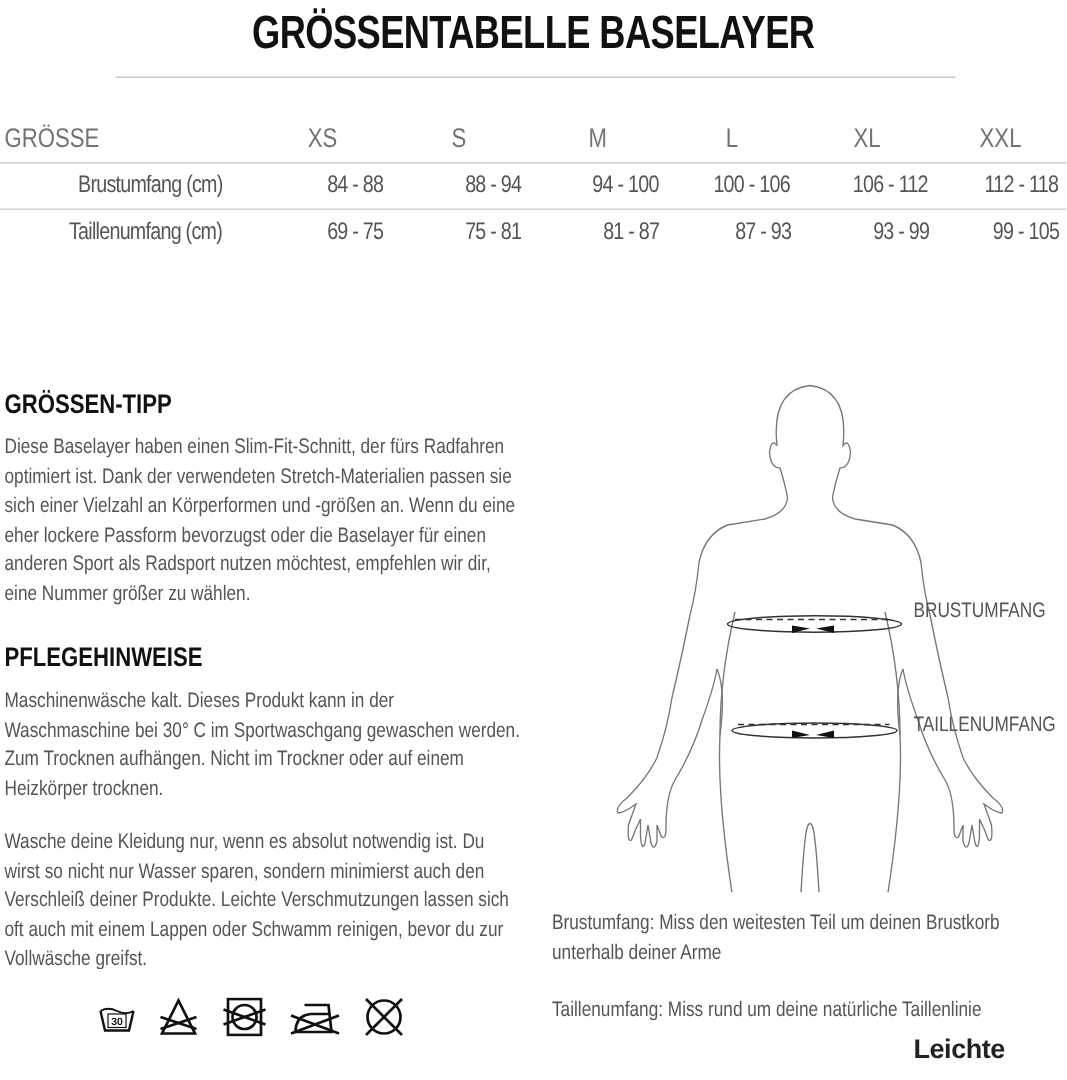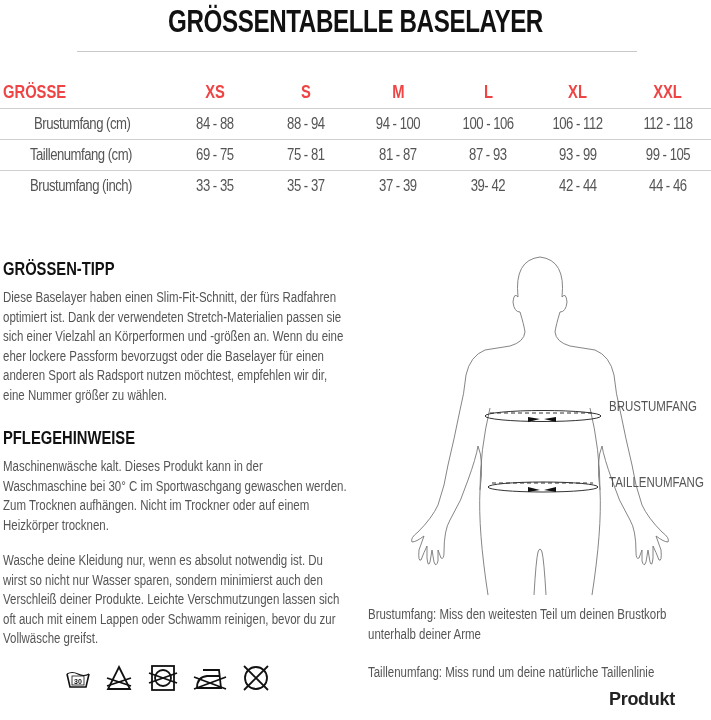--- a/index.html
+++ b/index.html
@@ -2,24 +2,24 @@
 <html><head>
 <meta charset="utf-8">
 <style>
   html, body { margin:0; padding:0; background:#fff; }
   body { width:711px; height:720px; position:relative; overflow:hidden; font-family:"Liberation Sans", sans-serif; color:#555; }
   .title { position:absolute; top:4px; left:0; width:711px; text-align:center; font-family:"Liberation Sans", sans-serif; font-weight:bold; font-size:31px; letter-spacing:-0.5px; color:#111; transform:scaleX(0.78); transform-origin:center; }
   .title-rule { position:absolute; top:51px; left:77px; width:560px; height:1px; background:#c8c8c8; }
 
   .size-table { position:absolute; top:76px; left:0; width:711px; border-collapse:collapse; }
   .size-table th, .size-table td { padding:0; height:30px; font-size:16px; }
-  .size-table th { color:#ef4444; font-weight:bold; font-size:18px; text-align:center; height:32px;margin-top:24px; }
+  .size-table th { color:#737373; font-weight:normal; font-size:18px; text-align:center; height:32px;margin-top:24px; }
   .size-table th.rowhead { text-align:left; padding-left:3px; }
-  .size-table td { text-align:center; color:#555; border-top:1px solid #cfcfcf; letter-spacing:-0.6px; }
-  .size-table td.rowlabel { text-align:center; padding-left:15px; }
+  .size-table td { text-align:right; color:#555; border-top:1px solid #cfcfcf; letter-spacing:-0.6px; }
+  .size-table td.rowlabel { text-align:right; padding-left:15px; }
   .size-table tr.last td { border-bottom:1px solid #cfcfcf; }
   .cond { display:inline-block; transform:scaleX(0.82); transform-origin:left center; white-space:nowrap; }
   .condc { display:inline-block; transform:scaleX(0.82); transform-origin:center; white-space:nowrap; }
 
   .sec-head { position:absolute; left:3px; font-weight:bold; font-size:18px; color:#111; transform:scaleX(0.82); transform-origin:left center; white-space:nowrap; }
   .para { position:absolute; left:3px; width:420px; font-size:14px; line-height:19.5px; color:#555; transform:scaleX(0.82); transform-origin:left top; }
 
   .care-icons { position:absolute; top:664px; left:66px; height:28px; display:flex; gap:15px; align-items:center; }
   .care-icons svg { display:block; }
 
@@ -68,29 +68,20 @@
       <td><span class="condc">112 - 118</span></td>
     </tr>
     <tr>
       <td class="rowlabel"><span class="cond">Taillenumfang (cm)</span></td>
       <td><span class="condc">69 - 75</span></td>
       <td><span class="condc">75 - 81</span></td>
       <td><span class="condc">81 - 87</span></td>
       <td><span class="condc">87 - 93</span></td>
       <td><span class="condc">93 - 99</span></td>
       <td><span class="condc">99 - 105</span></td>
-    </tr>
-    <tr>
-      <td class="rowlabel"><span class="cond">Brustumfang (inch)</span></td>
-      <td><span class="condc">33 - 35</span></td>
-      <td><span class="condc">35 - 37</span></td>
-      <td><span class="condc">37 - 39</span></td>
-      <td><span class="condc">39- 42</span></td>
-      <td><span class="condc">42 - 44</span></td>
-      <td><span class="condc">44 - 46</span></td>
     </tr>
   </tbody>
 </table>
 
 <div class="sec-head" style="top:259px;">GRÖSSEN-TIPP</div>
 <div class="para" style="top:288px;">Diese Baselayer haben einen Slim-Fit-Schnitt, der fürs Radfahren optimiert ist. Dank der verwendeten Stretch-Materialien passen sie sich einer Vielzahl an Körperformen und -größen an. Wenn du eine eher lockere Passform bevorzugst oder die Baselayer für einen anderen Sport als Radsport nutzen möchtest, empfehlen wir dir, eine Nummer größer zu wählen.</div>
 
 <div class="sec-head" style="top:428px;">PFLEGEHINWEISE</div>
 <div class="para" style="top:457px;">Maschinenwäsche kalt. Dieses Produkt kann in der Waschmaschine bei 30° C im Sportwaschgang gewaschen werden. Zum Trocknen aufhängen. Nicht im Trockner oder auf einem Heizkörper trocknen.</div>
 <div class="para" style="top:551px;">Wasche deine Kleidung nur, wenn es absolut notwendig ist. Du wirst so nicht nur Wasser sparen, sondern minimierst auch den Verschleiß deiner Produkte. Leichte Verschmutzungen lassen sich oft auch mit einem Lappen oder Schwamm reinigen, bevor du zur Vollwäsche greifst.</div>
@@ -164,13 +155,13 @@
       <path d="M176 242 L164 240 L176 237 Z" fill="#111"></path>
     </g>
   </svg>
   <div class="fig-label" style="left:229px; top:148px;">BRUSTUMFANG</div>
   <div class="fig-label" style="left:229px; top:224px;">TAILLENUMFANG</div>
 </div>
 
 <div class="meas-text" style="top:604px;">Brustumfang: Miss den weitesten Teil um deinen Brustkorb unterhalb deiner Arme</div>
 <div class="meas-text" style="top:662px;">Taillenumfang: Miss rund um deine natürliche Taillenlinie</div>
 
-<div class="logo">Produkt</div>
+<div class="logo">Leichte</div>
 
 </body></html>

